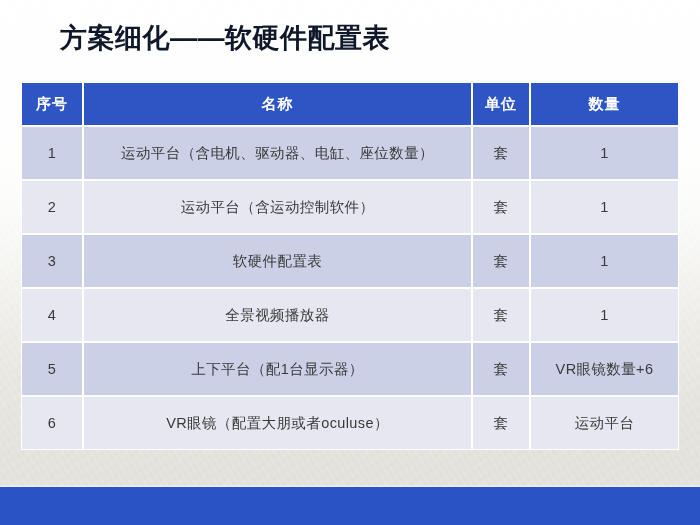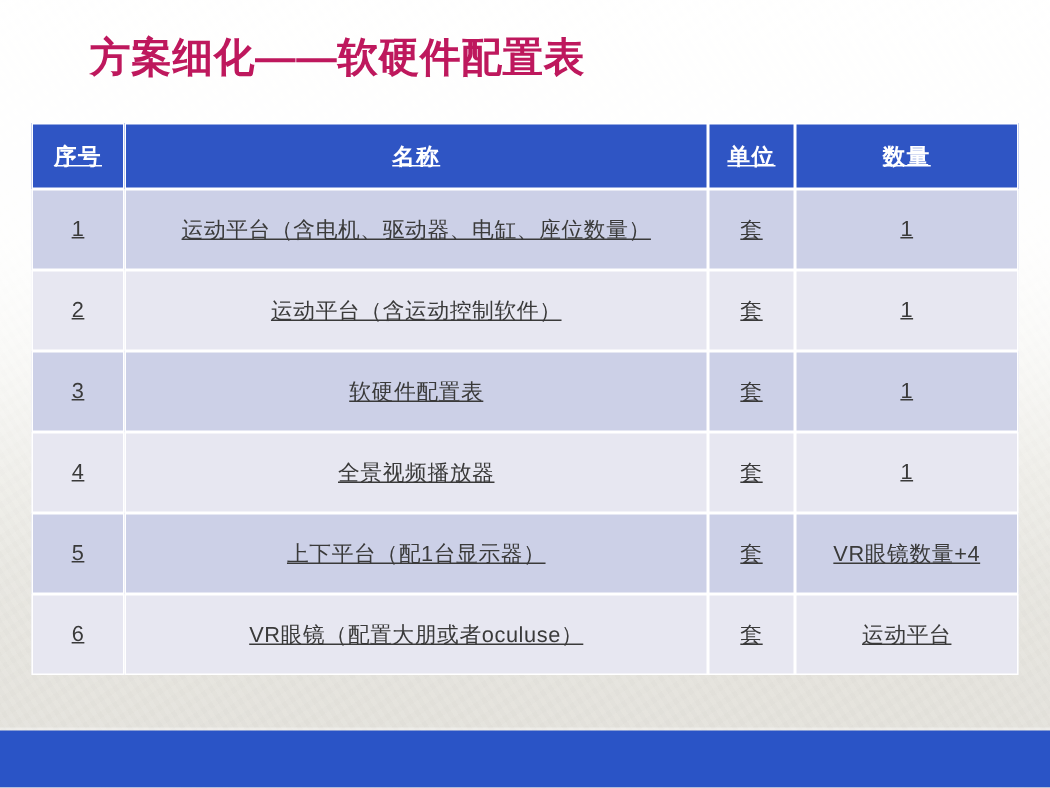--- a/index.html
+++ b/index.html
@@ -63,42 +63,41 @@
       rgba(255,255,255,0.52) 100%);
   }
 
   
   #title {
     position: absolute;
     left: 60px;
     top: 20px;
     font-size: 27px;
     font-weight: bold;
-    color: #be185d;
+    color: #0f172a;
     letter-spacing: 0.5px;
     line-height: 36px;
     white-space: nowrap;
   }
 
   
   #config-table {
     position: absolute;
     left: 21px;
     top: 82px;
     width: 658px;
     border-collapse: separate;
     border-spacing: 0;
     table-layout: fixed;
   }
   #config-table th, #config-table td {
     border: 1px solid #ffffff;
     text-align: center;
     vertical-align: middle;
     padding: 0;
-    text-decoration: underline;
   }
   #config-table thead th {
     background: #2f55c4;
     color: #ffffff;
     font-size: 15px;
     font-weight: bold;
     height: 42px;
     letter-spacing: 1px;
   }
   #config-table tbody td {
@@ -180,21 +179,21 @@
       <tr class="row-even">
         <td>4</td>
         <td>全景视频播放器</td>
         <td>套</td>
         <td>1</td>
       </tr>
       <tr class="row-odd">
         <td>5</td>
         <td>上下平台（配1台显示器）</td>
         <td>套</td>
-        <td>VR眼镜数量+4</td>
+        <td>VR眼镜数量+6</td>
       </tr>
       <tr class="row-even">
         <td>6</td>
         <td>VR眼镜（配置大朋或者oculuse）</td>
         <td>套</td>
         <td>运动平台</td>
       </tr>
     </tbody>
   </table>
 

